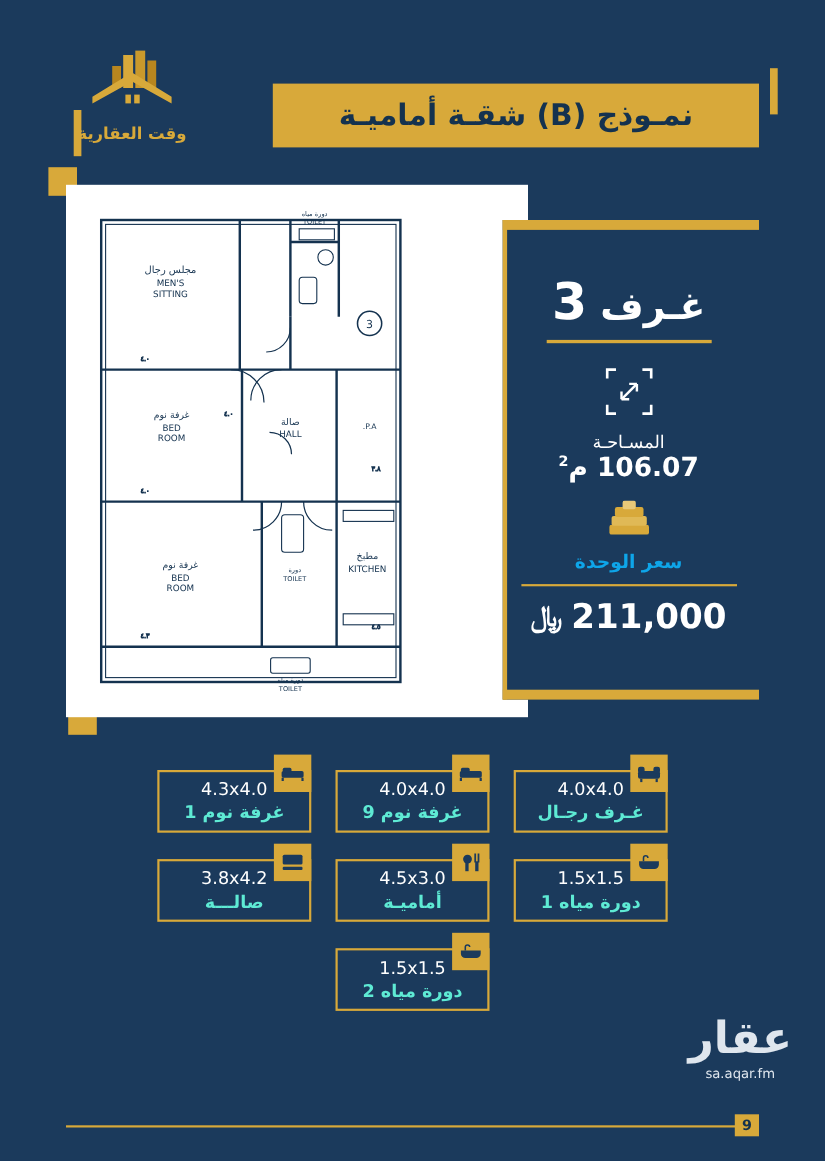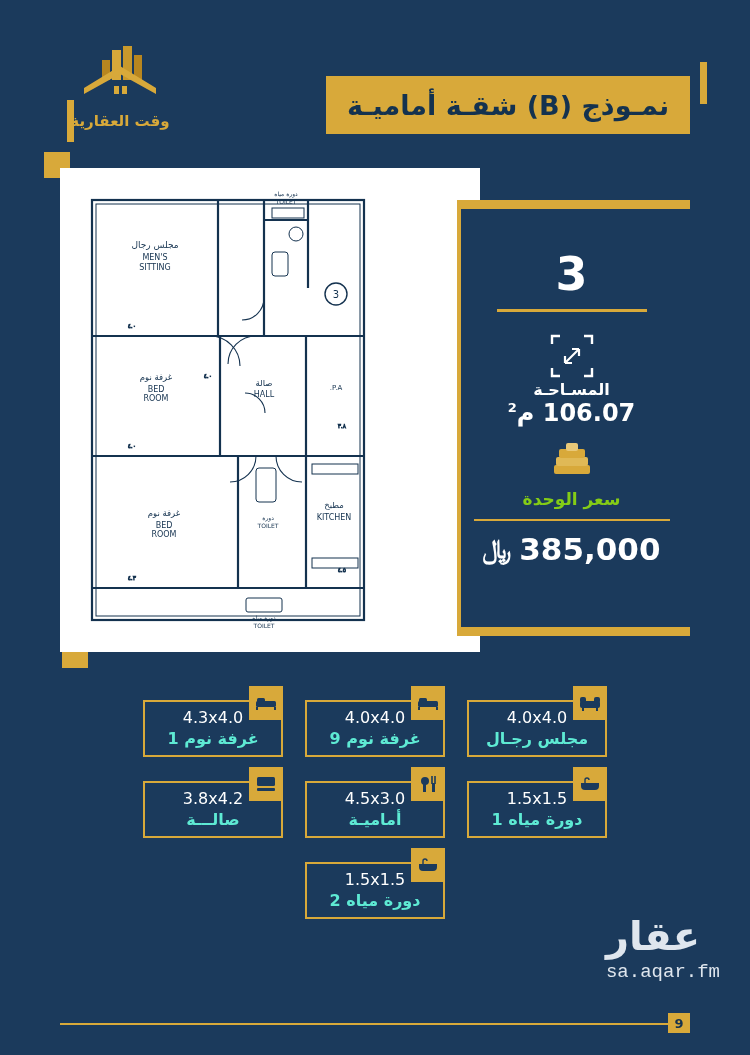--- a/index.html
+++ b/index.html
@@ -22,21 +22,21 @@
   }
   .logo-mark { width: 92px; height: 62px; position: relative; }
   .logo-text {
     color: #d8a93a; font-size: 15px; font-weight: bold; margin-top: 6px;
     letter-spacing: 0px;
   }
 
   
   .title-bar {
     position: absolute; right: 60px; top: 76px;
-    height: 58px; width: 364px;
+    height: 58px; width: 442px;
     background: #d8a93a;
     display: flex; align-items: center; justify-content: center;
   }
   .title-bar .title-text {
     color: #14324f; font-size: 27px; font-weight: bold; white-space: nowrap;
   }
   .title-notch-l {
     position: absolute; right: 43px; top: 62px; width: 7px; height: 42px; background: #d8a93a;
   }
   .title-notch-r {
@@ -64,25 +64,25 @@
     position: absolute; right: 16px; top: 9px; width: 205px; height: 418px;
     border-right: 0; display: flex; flex-direction: column; align-items: center;
   }
   .rooms-line {
     margin-top: 38px; color: #ffffff; font-size: 34px; font-weight: bold;
     display: flex; align-items: baseline; gap: 12px;
   }
   .rooms-line .num { font-size: 46px; }
   .rooms-rule { margin-top: 8px; width: 150px; height: 3px; background: #d8a93a; }
   .area-icon { margin-top: 20px; width: 48px; height: 48px; position: relative; }
-  .area-label { color: #ffffff; font-size: 16px; letter-spacing: 3px; font-weight: bold; }
+  .area-label { margin-top: 12px; color: #ffffff; font-size: 16px; letter-spacing: 3px; }
   .area-value { margin-top: 0; color: #ffffff; font-size: 24px; font-weight: bold; }
   .area-value sup { font-size: 13px; }
   .price-icon { margin-top: 16px; width: 52px; height: 40px; position: relative; }
-  .price-label { margin-top: 6px; color: #84cc16; font-size: 17px; font-weight: bold; }
+  .price-label { margin-top: 6px; color: #0ea5e9; font-size: 17px; font-weight: bold; }
   .price-rule { margin-top: 10px; width: 196px; height: 2px; background: #d8a93a; }
   .price-value {
     margin-top: 10px; color: #ffffff; font-size: 31px; font-weight: bold;
     display: flex; align-items: center; gap: 8px;
   }
   .riyal { font-size: 26px; }
 
   
   .specs { position: absolute; left: 0; right: 0; top: 700px; height: 260px; }
   .spec-row { display: flex; justify-content: center; gap: 22px; margin-bottom: 24px; }
@@ -95,24 +95,24 @@
   .chip-box {
     border: 2px solid #d8a93a; padding: 6px 10px 7px 10px;
     display: flex; flex-direction: column; align-items: center;
     background: #1b3a5c;
   }
   .chip-dim { color: #ffffff; font-size: 16px; margin-bottom: 2px; }
   .chip-name { color: #5eead4; font-size: 16px; font-weight: bold; letter-spacing: 1px; }
 
   
   .brand {
-    position: absolute; right: 30px; bottom: 72px; text-align: left;
+    position: absolute; right: 30px; bottom: 72px; text-align: center;
   }
   .brand-ar { color: #dfe6ee; font-size: 40px; font-weight: bold; letter-spacing: 2px; }
-  .brand-url { color: #dfe6ee; font-size: 19px; margin-top: 2px; font-family: Liberation Mono, monospace; }
+  .brand-url { color: #dfe6ee; font-size: 12px; margin-top: 2px; }
   .footer-rule {
     position: absolute; left: 60px; right: 60px; bottom: 30px; height: 2px; background: #d8a93a;
   }
   .page-num {
     position: absolute; right: 60px; bottom: 22px; width: 22px; height: 20px;
     background: #d8a93a; color: #14324f; font-size: 13px; font-weight: bold;
     display: flex; align-items: center; justify-content: center;
   }
 </style>
 </head>
@@ -229,20 +229,21 @@
       </g>
     </svg>
   </div>
 
   <div class="info-panel">
     <div class="info-bar-top"></div>
     <div class="info-side-l"></div>
     <div class="info-bar-bottom"></div>
     <div class="info-inner">
       <div class="rooms-line">
+        <span>غـرف</span>
         <span class="num">3</span>
       </div>
       <div class="rooms-rule"></div>
 
       <div class="area-icon">
         <svg width="48" height="48" viewBox="0 0 48 48">
           <path d="M4 12 V4 H12" stroke="#ffffff" stroke-width="2.4" fill="none"></path>
           <path d="M36 4 H44 V12" stroke="#ffffff" stroke-width="2.4" fill="none"></path>
           <path d="M44 36 V44 H36" stroke="#ffffff" stroke-width="2.4" fill="none"></path>
           <path d="M12 44 H4 V36" stroke="#ffffff" stroke-width="2.4" fill="none"></path>
@@ -260,42 +261,42 @@
         <svg width="52" height="40" viewBox="0 0 52 40">
           <rect x="8" y="22" width="36" height="9" rx="2" fill="#d8a93a"></rect>
           <rect x="10" y="14" width="32" height="9" rx="2" fill="#e0b956"></rect>
           <rect x="13" y="6" width="26" height="9" rx="2" fill="#d8a93a"></rect>
           <rect x="20" y="0" width="12" height="8" rx="2" fill="#e8c878"></rect>
         </svg>
       </div>
       <div class="price-label">سعر الوحدة</div>
       <div class="price-rule"></div>
       <div class="price-value">
-        <span>385,000</span>
+        <span>211,000</span>
         <span class="riyal">﷼</span>
       </div>
     </div>
   </div>
 
   <div class="specs">
 
     <div class="spec-row">
       <div class="chip">
         <div class="chip-badge">
           <svg width="22" height="18" viewBox="0 0 22 18">
             <rect x="1" y="7" width="20" height="7" rx="2" fill="#1b3a5c"></rect>
             <rect x="1" y="3" width="6" height="6" rx="2" fill="#1b3a5c"></rect>
             <rect x="15" y="3" width="6" height="6" rx="2" fill="#1b3a5c"></rect>
             <rect x="3" y="14" width="2" height="3" fill="#1b3a5c"></rect>
             <rect x="17" y="14" width="2" height="3" fill="#1b3a5c"></rect>
           </svg>
         </div>
         <div class="chip-box">
           <div class="chip-dim">4.0x4.0</div>
-          <div class="chip-name">مجلس رجـال</div>
+          <div class="chip-name">غـرف رجـال</div>
         </div>
       </div>
 
       <div class="chip">
         <div class="chip-badge">
           <svg width="22" height="16" viewBox="0 0 22 16">
             <rect x="1" y="6" width="20" height="6" rx="1.5" fill="#1b3a5c"></rect>
             <rect x="2" y="3" width="8" height="4" rx="1.5" fill="#1b3a5c"></rect>
             <rect x="1" y="12" width="2" height="3" fill="#1b3a5c"></rect>
             <rect x="19" y="12" width="2" height="3" fill="#1b3a5c"></rect>

